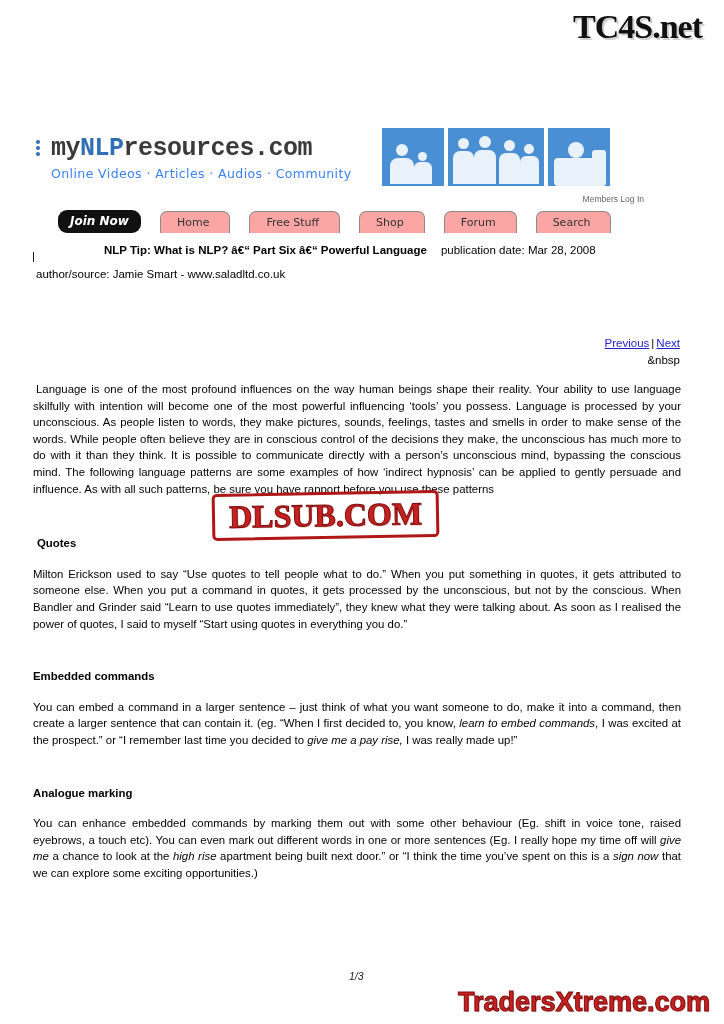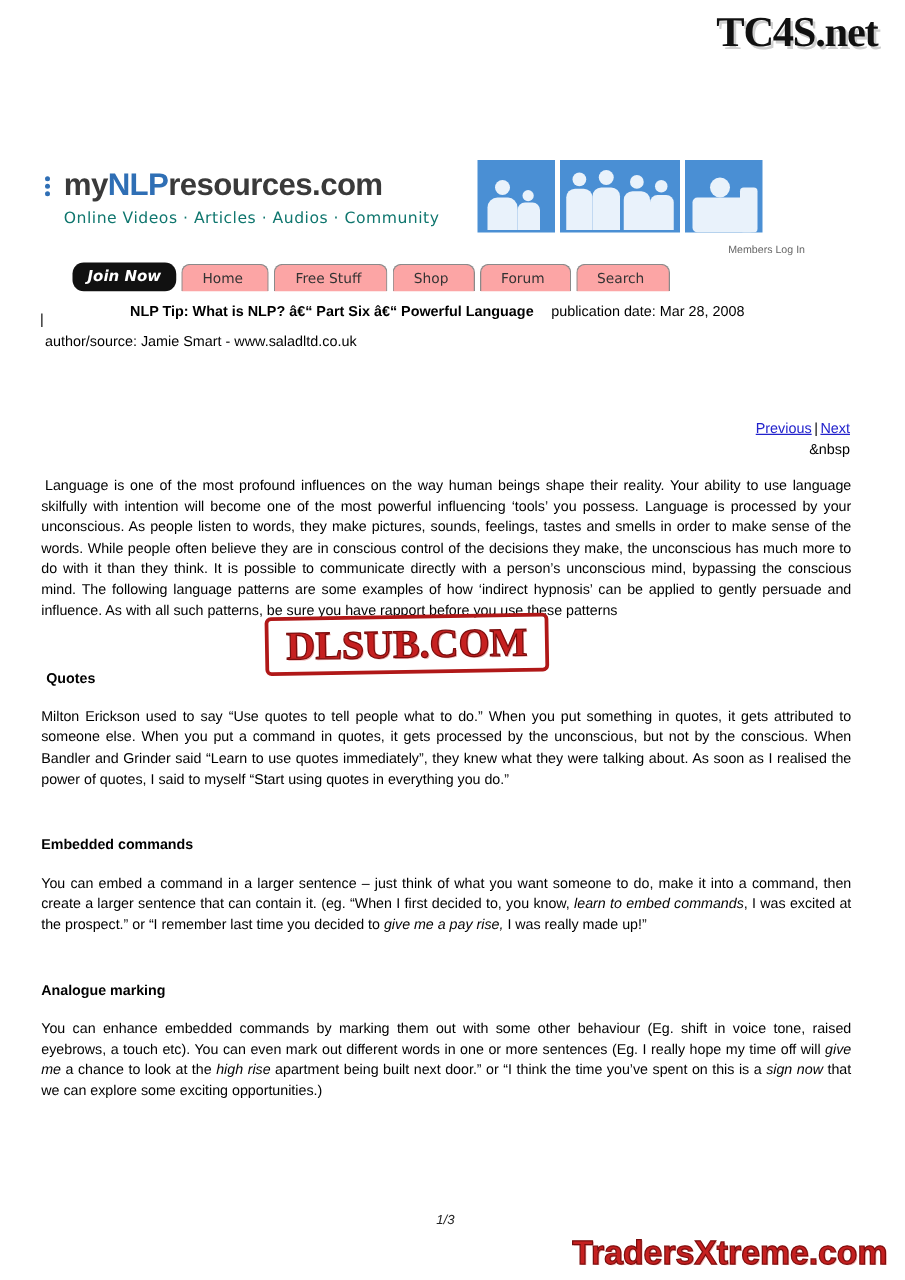--- a/index.html
+++ b/index.html
@@ -44,21 +44,21 @@
   }
   .logo-block {
     width: 340px;
     padding-top: 6px;
   }
   .logo-line1 {
     font-size: 25px;
     font-weight: bold;
     color: #3a3a3a;
     letter-spacing: -0.5px;
-    font-family: Liberation Sans, sans-serif;
+    font-family: Liberation Mono, monospace;
     white-space: nowrap;
   }
   .logo-line1 .blue {
     color: #2f6fb5;
   }
   .logo-dots {
     display: inline-block;
     width: 13px;
     vertical-align: middle;
     margin-right: 2px;
@@ -66,21 +66,21 @@
   .logo-dots i {
     display: block;
     width: 4px;
     height: 4px;
     background: #2f6fb5;
     border-radius: 50%;
     margin: 2px 0;
   }
   .logo-line2 {
     font-size: 12.5px;
-    color: #0f766e;
+    color: #3b82f6;
     letter-spacing: 0.4px;
     margin-top: 3px;
     margin-left: 15px;
     white-space: nowrap;
     font-family: "DejaVu Sans", sans-serif;
   }
   .pics {
     display: flex;
     gap: 4px;
     margin-left: 6px;
@@ -122,21 +122,21 @@
     top: 66px;
     font-size: 8.5px;
     color: #666666;
   }
   .navbar {
     position: absolute;
     left: 22px;
     top: 82px;
     display: flex;
     align-items: flex-end;
-    gap: 4px;
+    gap: 19px;
   }
   .nav-join {
     background: #111111;
     color: #ffffff;
     font-size: 12px;
     font-weight: bold;
     font-style: italic;
     padding: 4px 12px 5px 12px;
     border-radius: 9px;
     font-family: "DejaVu Sans", sans-serif;

